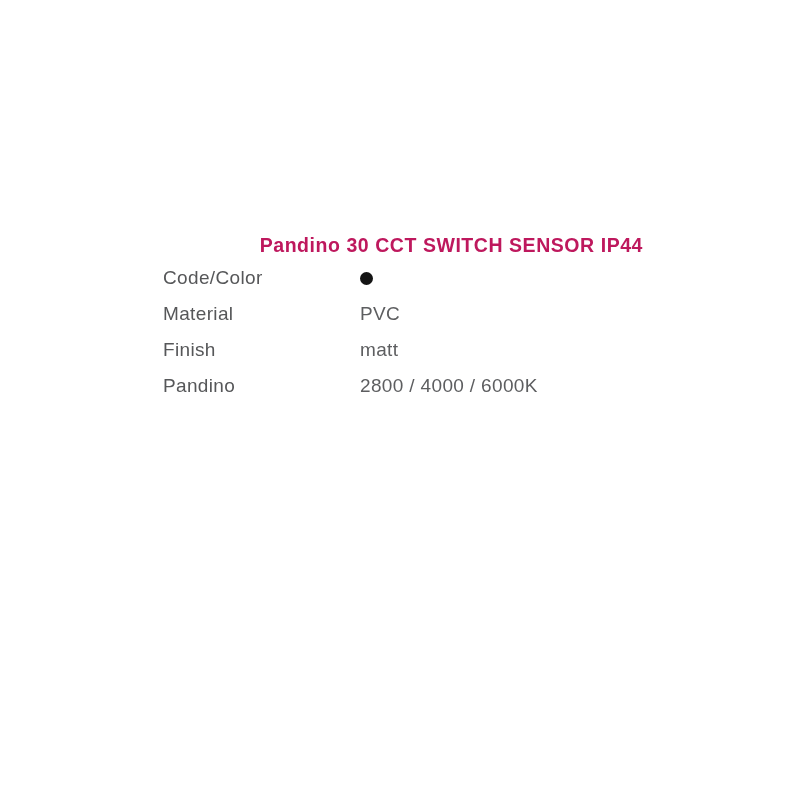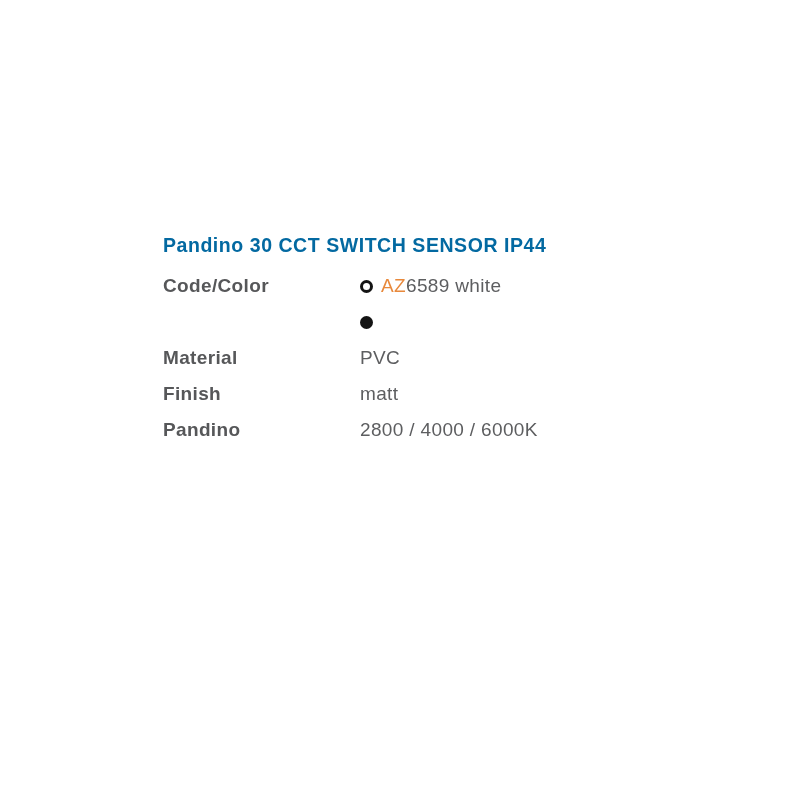--- a/index.html
+++ b/index.html
@@ -12,36 +12,37 @@
   .sheet {
     position: absolute;
     left: 163px;
     top: 230px;
     width: 480px;
     color: #5b5c5e;
   }
   .title {
     font-size: 19.5px;
     font-weight: 600;
-    color: #0369a1;
+    color: #be185d;
     letter-spacing: 0.55px;
     line-height: 30px;
-    margin-bottom: 8px;
+    margin-bottom: 0;
     white-space: nowrap;
+    text-align: right;
   }
   .spec-table { width: 100%; }
   .row {
     display: flex;
     align-items: flex-start;
   }
   .label {
     width: 197px;
     flex: 0 0 197px;
     font-size: 19px;
-    font-weight: 700;
+    font-weight: 400;
     color: #565759;
     letter-spacing: 0.35px;
     line-height: 36px;
     white-space: nowrap;
   }
   .value {
     font-size: 19px;
     font-weight: 400;
     color: #5d5e60;
     letter-spacing: 0.35px;
@@ -83,24 +84,20 @@
 <div class="sheet">
 
   <div class="title">Pandino 30 CCT SWITCH SENSOR IP44</div>
 
   <div class="spec-table">
 
     <div class="row">
       <div class="label">Code/Color</div>
       <div class="value">
         <div class="code-line">
-          <span class="swatch swatch-outline"></span>
-          <span class="code-text"><span class="az">AZ</span><span>6589 white</span></span>
-        </div>
-        <div class="code-line">
           <span class="swatch swatch-filled"></span>
         </div>
       </div>
     </div>
 
     <div class="row">
       <div class="label">Material</div>
       <div class="value">PVC</div>
     </div>
 

